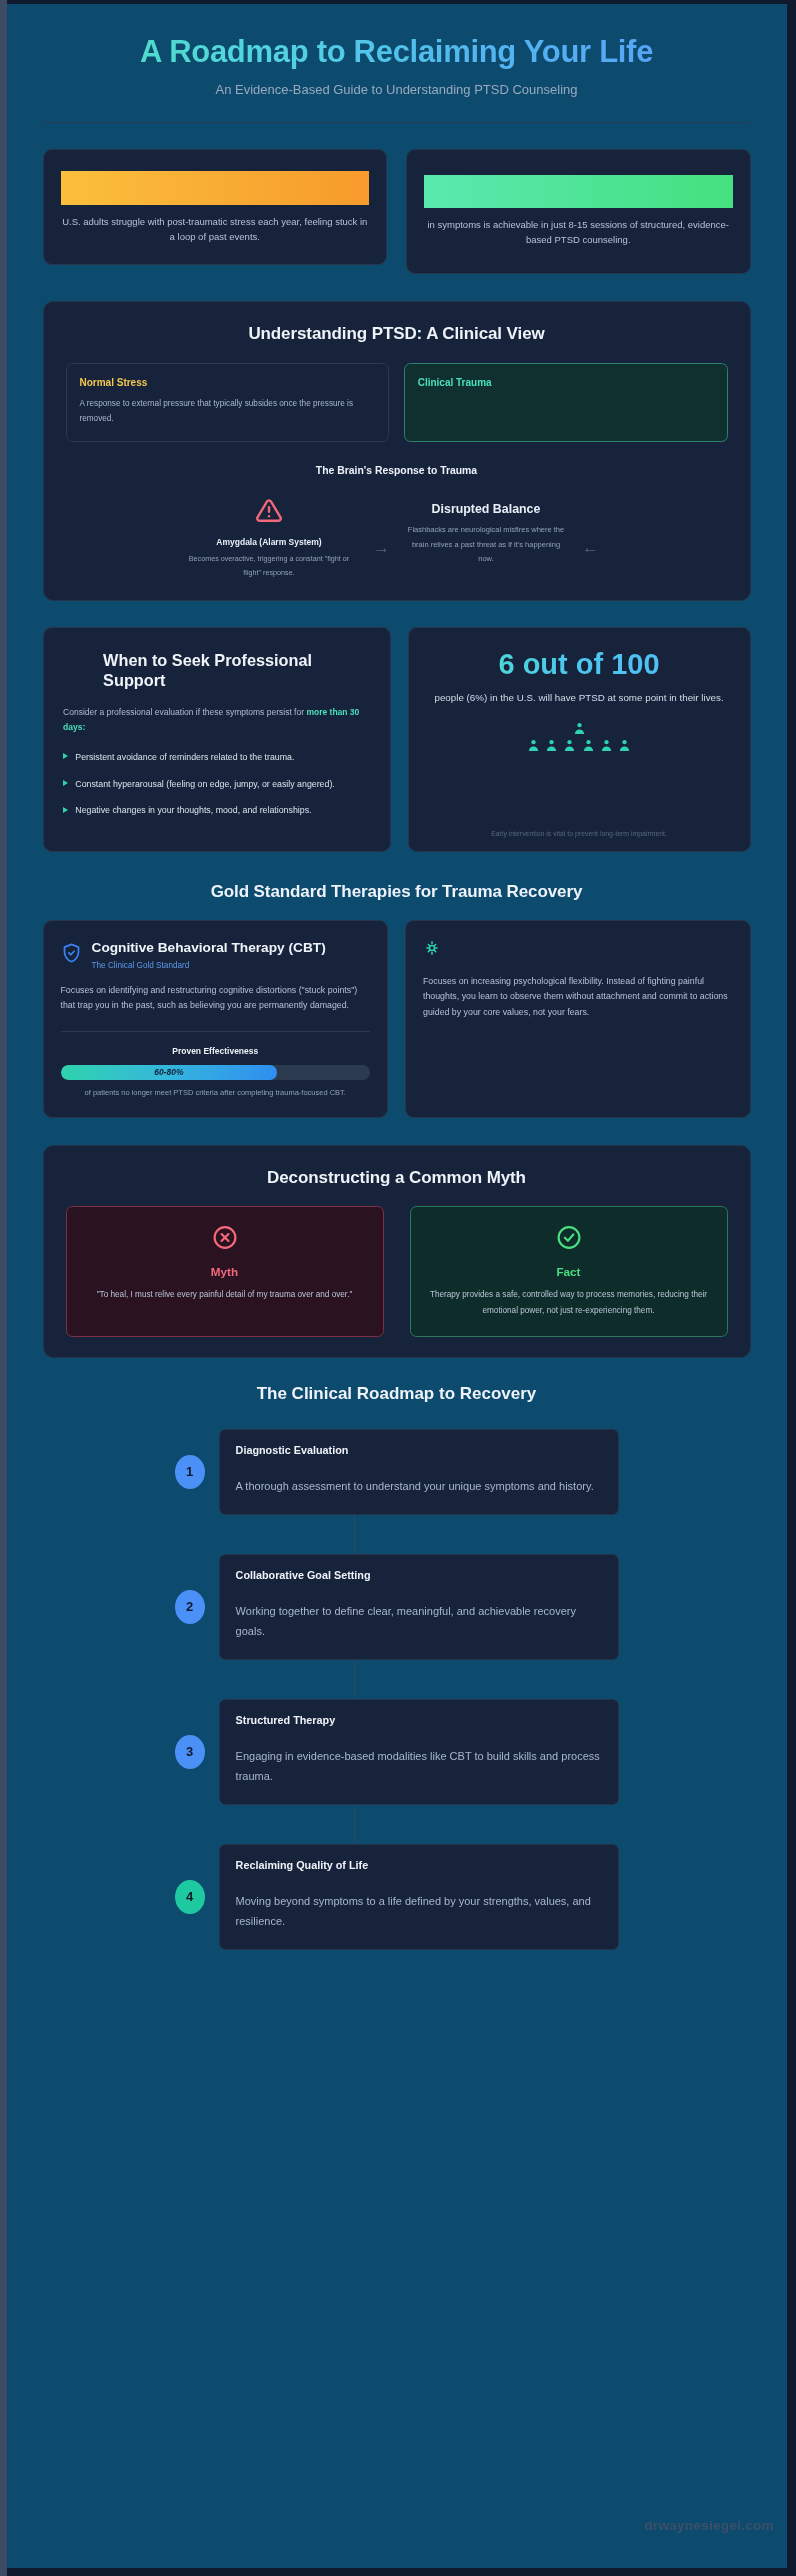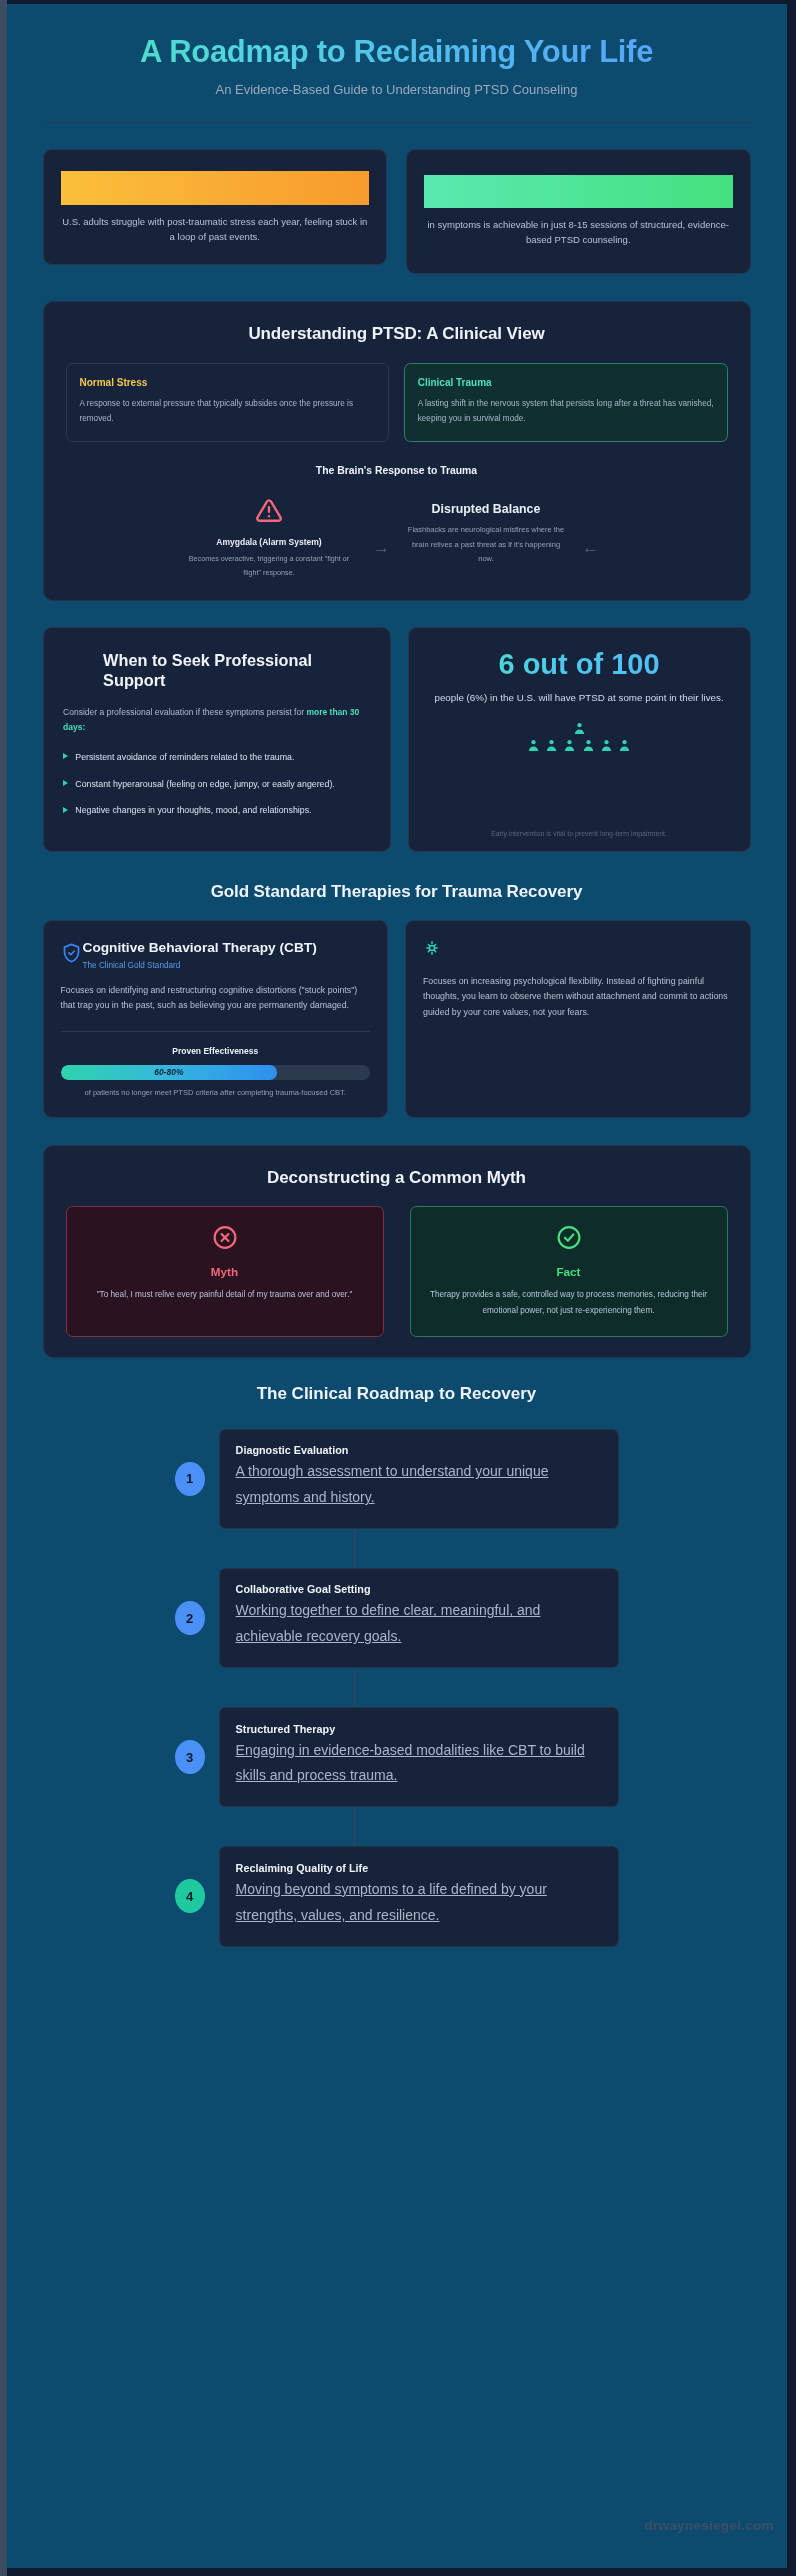--- a/index.html
+++ b/index.html
@@ -132,21 +132,21 @@
   .people-row { display:flex; justify-content:center; gap:7.2px; }
   .people-row.one { margin-bottom:2.6px; }
   .prev-foot {
     margin-top:auto; padding-top:17px;
     font-size:6.9px; color:#58677d;
   }
 
   
   .therapy-row { display:flex; gap:17px; margin-top:18px; align-items:stretch; }
   .therapy-card { flex:1; padding:18px 17px 17px; display:flex; flex-direction:column; }
-  .therapy-head { display:flex; align-items:center; }
+  .therapy-head { display:flex; gap:9px; align-items:center; }
   .therapy-icon { flex:0 0 22px; }
   .therapy-name { font-size:13.7px; font-weight:bold; color:#f0f4fa; line-height:1.25; }
   .therapy-sub { font-size:8.2px; margin-top:4.6px; }
   .therapy-sub.blue { color:#5b9ae8; }
   .therapy-sub.teal { color:#3fd8a9; }
   .therapy-body { margin-top:13px; font-size:8.8px; line-height:1.78; color:#b7c3d4; }
   .therapy-div { margin-top:17px; height:0.7px; background:#2a3850; }
   .eff-title { margin-top:14.4px; text-align:center; font-size:8.5px; font-weight:bold; color:#eef3fa; }
   .bar-track {
     margin-top:9px; height:14.4px; border-radius:7.2px; background:#2c3a4f;
@@ -181,21 +181,21 @@
     display:flex; align-items:center; justify-content:center;
     font-size:13px; font-weight:bold; color:#0e1a2c;
   }
   .step-badge.blue { background:#4a90f7; }
   .step-badge.teal { background:#1fc9a0; }
   .step-card {
     flex:1; border-radius:6.5px; padding:14.4px 15.7px 17px;
     background:#16233a; border:0.7px solid #263449; min-height:77px;
   }
   .step-name { font-size:10.8px; font-weight:bold; color:#f0f4fa; }
-  .step-desc { margin-top:3px; font-size:14px; line-height:1.85; color:#a9b7ca;text-decoration:underline; }
+  .step-desc { margin-top:20px; font-size:11px; line-height:1.85; color:#a9b7ca; }
   .step-connector { width:444px; display:flex; }
   .connector-line {
     margin-left:179px; width:1.3px; height:39px; background:#36445c;
   }
 
   .footer-mark {
     position:absolute; right:22px; bottom:43px;
     font-size:13.7px; font-weight:bold; color:#3d4f68; letter-spacing:0.2px;margin-top:8px;
   }
 </style>
@@ -228,21 +228,20 @@
       <div class="panel section">
         <div class="section-title">Understanding PTSD: A Clinical View</div>
 
         <div class="two-col">
           <div class="def-card">
             <div class="def-title amber">Normal Stress</div>
             <div class="def-body">A response to external pressure that typically subsides once the pressure is removed.</div>
           </div>
           <div class="def-card accent">
             <div class="def-title teal">Clinical Trauma</div>
-            <div class="def-body">A lasting shift in the nervous system that persists long after a threat has vanished, keeping you in survival mode.</div>
           </div>
         </div>
 
         <div class="brain-title">The Brain's Response to Trauma</div>
 
         <div class="brain-row">
           <div class="brain-col">
             <div class="brain-icon">
               <svg width="30" height="27" viewBox="0 0 24 24" fill="none" stroke="#f4697a" stroke-width="2.1" stroke-linecap="round" stroke-linejoin="round">
                 <path d="M10.3 3.9 1.8 18.1a2 2 0 0 0 1.7 3h17a2 2 0 0 0 1.7-3L13.7 3.9a2 2 0 0 0-3.4 0z"></path>

